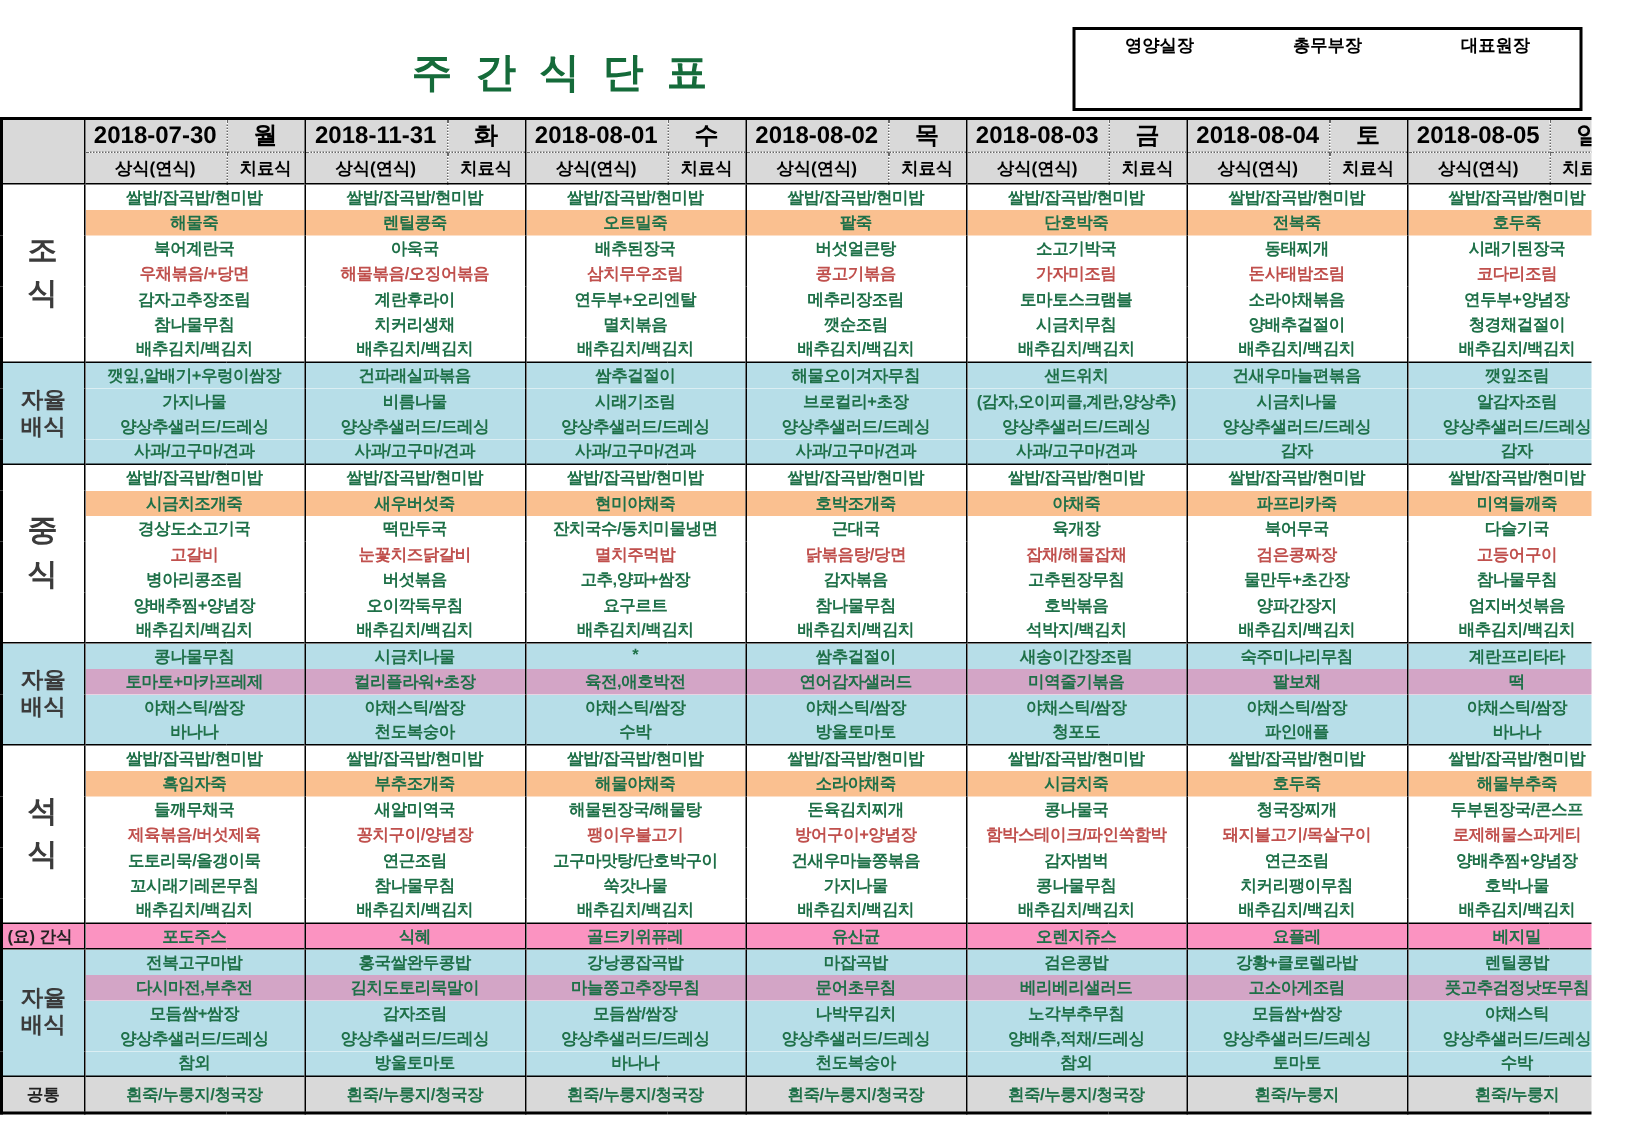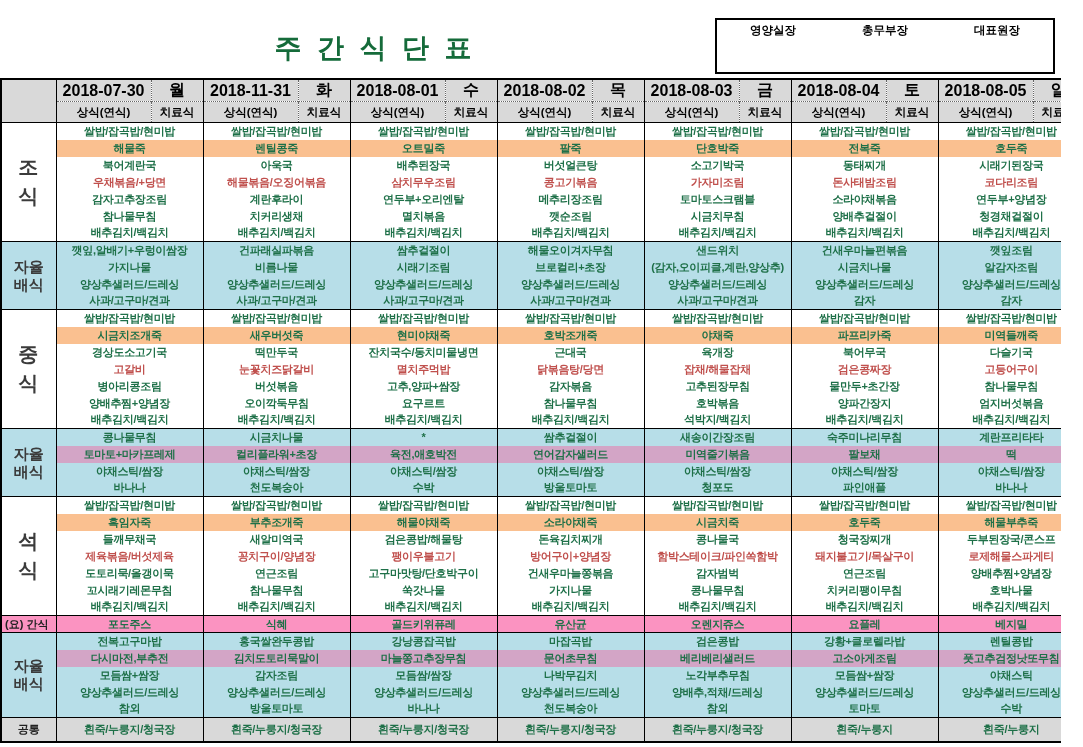--- a/index.html
+++ b/index.html
@@ -340,21 +340,21 @@
           <td class="menu bg-orange" colspan="2">부추조개죽</td>
           <td class="menu bg-orange" colspan="2">해물야채죽</td>
           <td class="menu bg-orange" colspan="2">소라야채죽</td>
           <td class="menu bg-orange" colspan="2">시금치죽</td>
           <td class="menu bg-orange" colspan="2">호두죽</td>
           <td class="menu bg-orange" colspan="2">해물부추죽</td>
         </tr>
         <tr class="r">
           <td class="menu bg-white" colspan="2">들깨무채국</td>
           <td class="menu bg-white" colspan="2">새알미역국</td>
-          <td class="menu bg-white" colspan="2">검은콩밥/해물탕</td>
+          <td class="menu bg-white" colspan="2">해물된장국/해물탕</td>
           <td class="menu bg-white" colspan="2">돈육김치찌개</td>
           <td class="menu bg-white" colspan="2">콩나물국</td>
           <td class="menu bg-white" colspan="2">청국장찌개</td>
           <td class="menu bg-white" colspan="2">두부된장국/콘스프</td>
         </tr>
         <tr class="r">
           <td class="menu bg-white red" colspan="2">제육볶음/버섯제육</td>
           <td class="menu bg-white red" colspan="2">꽁치구이/양념장</td>
           <td class="menu bg-white red" colspan="2">팽이우불고기</td>
           <td class="menu bg-white red" colspan="2">방어구이+양념장</td>

